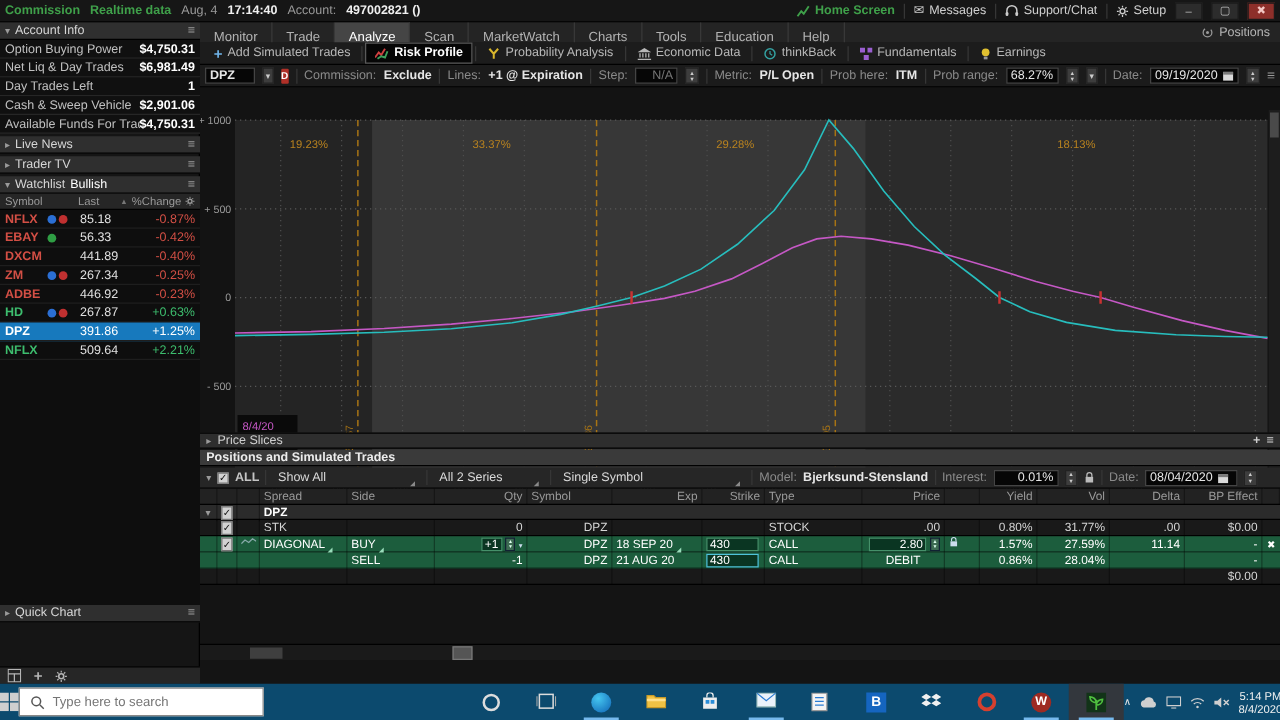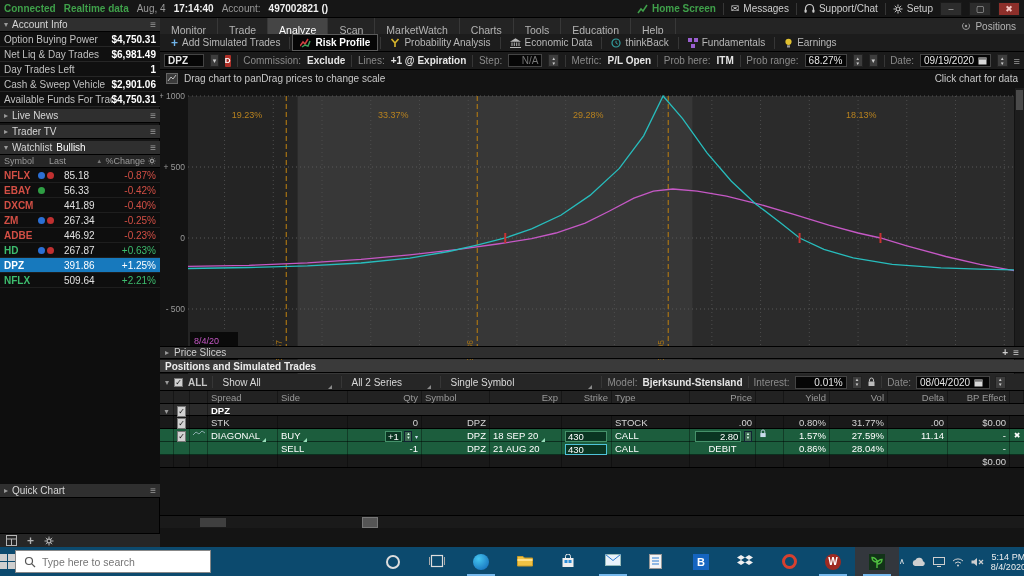--- a/index.html
+++ b/index.html
@@ -100,21 +100,21 @@
 .ticon{width:16px;height:16px;display:inline-block}
 .tray{margin-left:auto;display:flex;align-items:center;gap:7px;padding-right:4px;color:#e8e8e8}
 .clock{font-size:9px;text-align:center;line-height:10px;color:#f0f0f0}
 </style>
 </head>
 <body>
 
 <div class="screen">
 
   <div class="titlebar">
-    <span class="grn">Connected</span>
+    <span class="grn">Commission</span>
     <span class="grn">Realtime data</span>
     <span class="dim">Aug, 4</span>
     <span class="wht">17:14:40</span>
     <span class="dim">Account:</span>
     <span class="wht">497002821 ()</span>
     <div class="tb-right">
       <span class="tb-item green">
           <span>
             <svg width="11" height="10">
               <polyline points="1,9 4,5 6,7 10,1" stroke="#3fa04a" fill="none" stroke-width="1.5"></polyline>
@@ -193,21 +193,21 @@
       <span class="menu">≡</span>
     </div>
     <div class="shead" style="top:123px">
       <span class="chev">▾</span>
       <span>Watchlist</span>
       <span style="color:#fff">Bullish</span>
       <span class="menu">≡</span>
     </div>
     <div class="wl-cols">
       <span style="flex:1">Symbol</span>
-      <span style="width:44px;text-align:left">Last</span>
+      <span style="width:44px;text-align:center">Last</span>
       <span style="width:8px;color:#777;font-size:7px;text-align:right">▴</span>
       <span style="width:44px;text-align:right">%Change</span>
       <span style="margin-left:3px">
           <svg width="8" height="8" viewBox="0 0 10 10">
             <circle cx="5" cy="5" r="2" fill="none" stroke="#999" stroke-width="1.4"></circle>
             <path d="M5 0.5 V2 M5 8 V9.5 M0.5 5 H2 M8 5 H9.5 M1.8 1.8 L2.9 2.9 M7.1 7.1 L8.2 8.2 M8.2 1.8 L7.1 2.9 M2.9 7.1 L1.8 8.2" stroke="#999"></path>
           </svg>
         </span>
     </div>
     <div class="wl-rows" id="wl-rows">
@@ -427,30 +427,20 @@
           </span>
         </span>
       <span class="spin">
           <span>▲</span>
           <span>▼</span>
         </span>
       <span class="menu-ic">≡</span>
     </div>
 
     <div class="chartpanel">
-      <div class="chead">
-        <span>
-            <svg width="12" height="11">
-              <rect x="0.5" y="0.5" width="11" height="10" fill="#3a3a3a" stroke="#666"></rect>
-              <polyline points="2,8 5,4 7,6 10,2" stroke="#bbb" fill="none"></polyline>
-            </svg>
-          </span>
-        <span>Drag chart to panDrag prices to change scale</span>
-        <span class="right">Click chart for data</span>
-      </div>
       <svg id="riskchart" width="864" height="311" style="position:absolute;left:0;top:16px">
           <rect x="28" y="10" width="826" height="284" fill="#2b2b2b"></rect>
           <rect x="28" y="10" width="109.64601769911505" height="284" fill="#242424"></rect>
           <rect x="137.64601769911505" y="10" width="394.7256637168141" height="284" fill="#373737"></rect>
           <line x1="64.54867256637168" y1="10" x2="64.54867256637168" y2="294" stroke="#4d4d4d" stroke-dasharray="1 3"></line>
           <text x="64.54867256637168" y="306" fill="#9a9a9a" font-size="9" text-anchor="middle">340</text>
           <line x1="113.28023598820059" y1="10" x2="113.28023598820059" y2="294" stroke="#4d4d4d" stroke-dasharray="1 3"></line>
           <text x="113.28023598820059" y="306" fill="#9a9a9a" font-size="9" text-anchor="middle">350</text>
           <line x1="162.0117994100295" y1="10" x2="162.0117994100295" y2="294" stroke="#4d4d4d" stroke-dasharray="1 3"></line>
           <text x="162.0117994100295" y="306" fill="#9a9a9a" font-size="9" text-anchor="middle">360</text>

